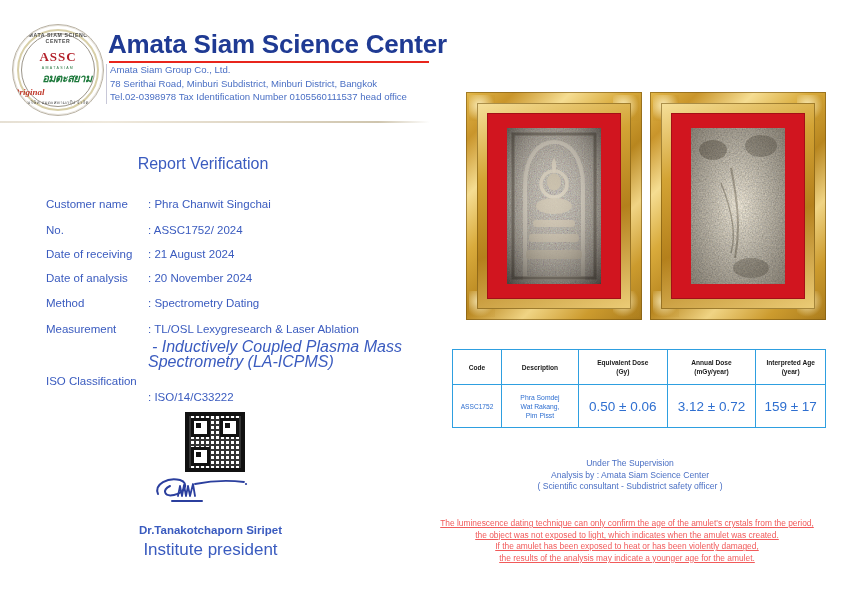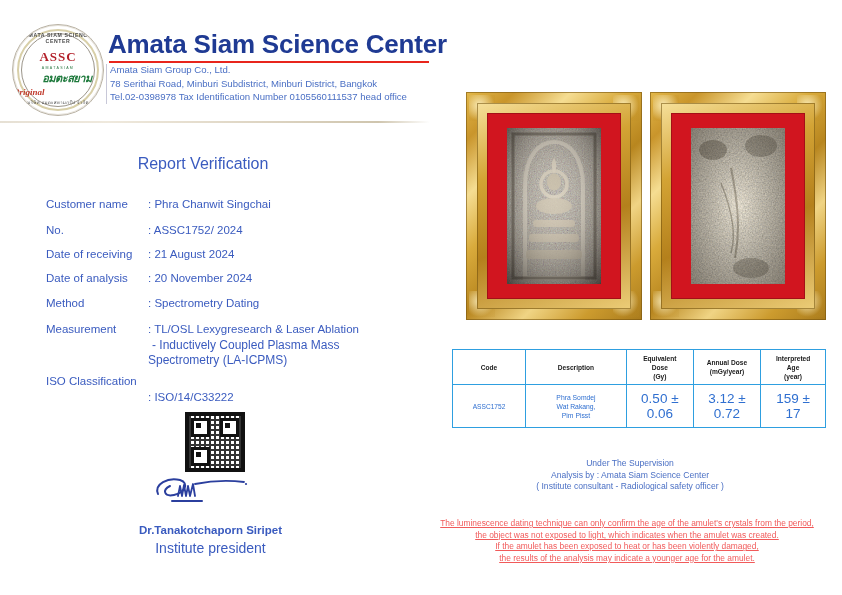--- a/index.html
+++ b/index.html
@@ -89,21 +89,21 @@
   
   .rv-title{
     position:absolute;left:38px;top:155px;width:330px;text-align:center;
     font-size:16px;color:#3a5bbf;
   }
   .field{
     position:absolute;font-size:11.5px;color:#3a5bbf;white-space:nowrap;
   }
   .field-label{left:46px;}
   .field-value{left:148px;}
-  .field-sub{left:152px;font-size:12px;color:#3a5bbf;white-space:nowrap;}
+  .field-sub{left:152px;font-size:16px;color:#3a5bbf;white-space:nowrap;font-style:italic;}
 
   .qr{
     position:absolute;left:185px;top:412px;width:52px;height:52px;
     background:#ffffff;border:4px solid #111;
   }
   .qr-inner{
     position:absolute;left:0;top:0;width:100%;height:100%;
     background-image:
       linear-gradient(90deg,#111 50%,transparent 50%),
       linear-gradient(0deg,#111 50%,transparent 50%);
@@ -118,21 +118,21 @@
 
   .signature{
     position:absolute;left:150px;top:474px;width:120px;height:34px;
   }
   .sig-name{
     position:absolute;left:38px;top:524px;width:345px;text-align:center;
     font-size:11.5px;color:#3a5bbf;font-weight:bold;
   }
   .sig-role{
     position:absolute;left:38px;top:540px;width:345px;text-align:center;
-    font-size:14px;color:#3a5bbf;
+    font-size:17px;color:#3a5bbf;
   }
 
   
   .amulet-report-title{
     position:absolute;left:455px;top:38px;width:372px;text-align:center;
     font-size:23px;font-weight:bold;letter-spacing:1px;
     color:#ffffff;
     -webkit-text-stroke:1px #4a5fc1;
     text-shadow:0 0 0 #4a5fc1;
   }
@@ -172,21 +172,21 @@
   
   .tbl{
     position:absolute;left:452px;top:349px;width:374px;
     border-collapse:collapse;
   }
   .tbl td,.tbl th{
     border:1px solid #2e9fe0;
     text-align:center;
     vertical-align:middle;
     color:#2f6fd0;
-    padding:2px 13px;
+    padding:2px 1px;
   }
   .tbl th{
     font-size:6.6px;font-weight:bold;color:#1a1a1a;
     height:30px;line-height:9px;
   }
   .c-code{width:46px;font-size:6.6px;}
   .c-desc{width:74px;font-size:6.8px;line-height:9px;}
   .c-num{font-size:13.5px;color:#2f6fd0;height:38px;}
 
   
@@ -384,21 +384,21 @@
         <td class="c-num">0.50 ± 0.06</td>
         <td class="c-num">3.12 ± 0.72</td>
         <td class="c-num">159 ± 17</td>
       </tr>
     </tbody>
   </table>
 
   <div class="analysis">
     <div class="nowrap">Under The Supervision</div>
     <div class="nowrap">Analysis by :  Amata Siam Science Center</div>
-    <div class="nowrap">( Institute consultant - Radiological safety officer )</div>
+    <div class="nowrap">( Scientific consultant - Subdistrict safety officer )</div>
   </div>
 
   <div class="disclaimer">
     <div class="nowrap">The luminescence dating technique can only confirm the age of the amulet's crystals from the period,</div>
     <div class="nowrap">the object was not exposed to light, which indicates when the amulet was created.</div>
     <div class="nowrap">If the amulet has been exposed to heat or has been violently damaged,</div>
     <div class="nowrap">the results of the analysis may indicate a younger age for the amulet.</div>
   </div>
 
 </div>

